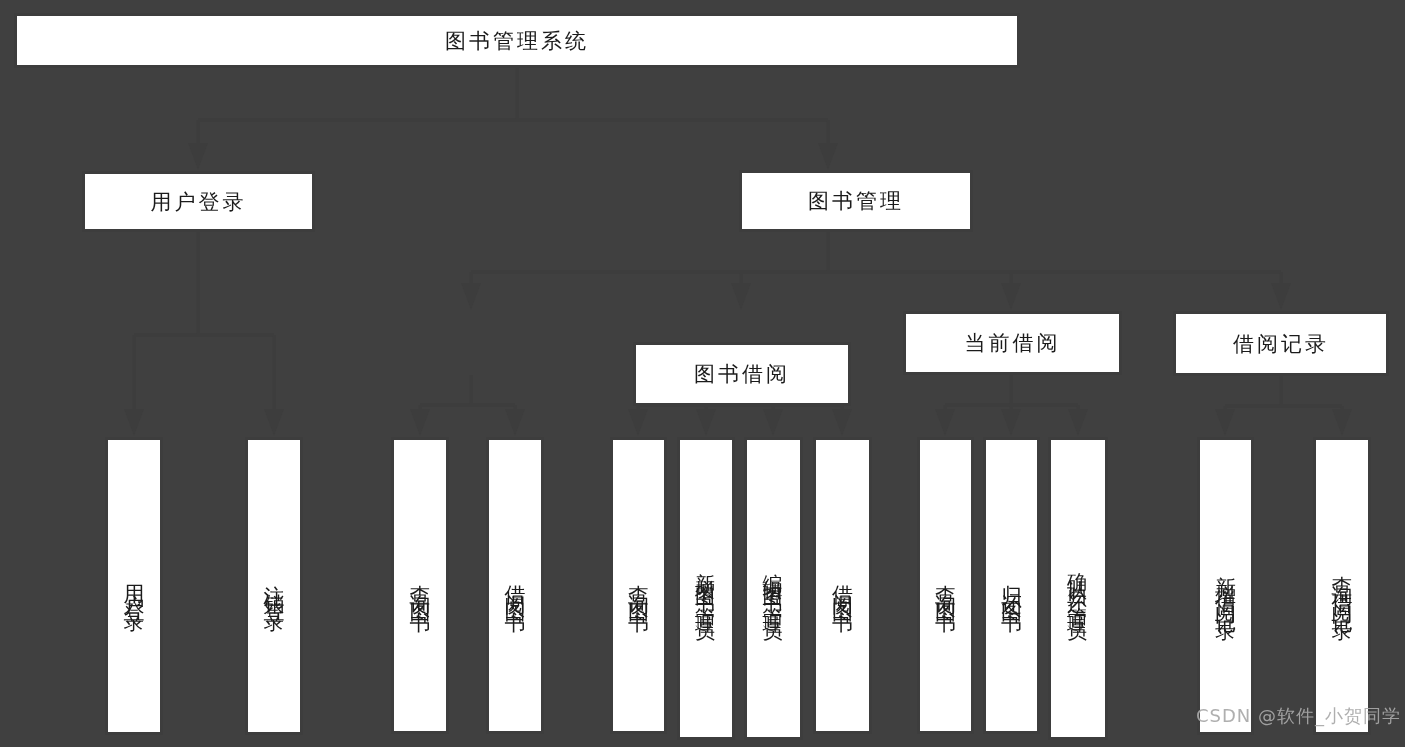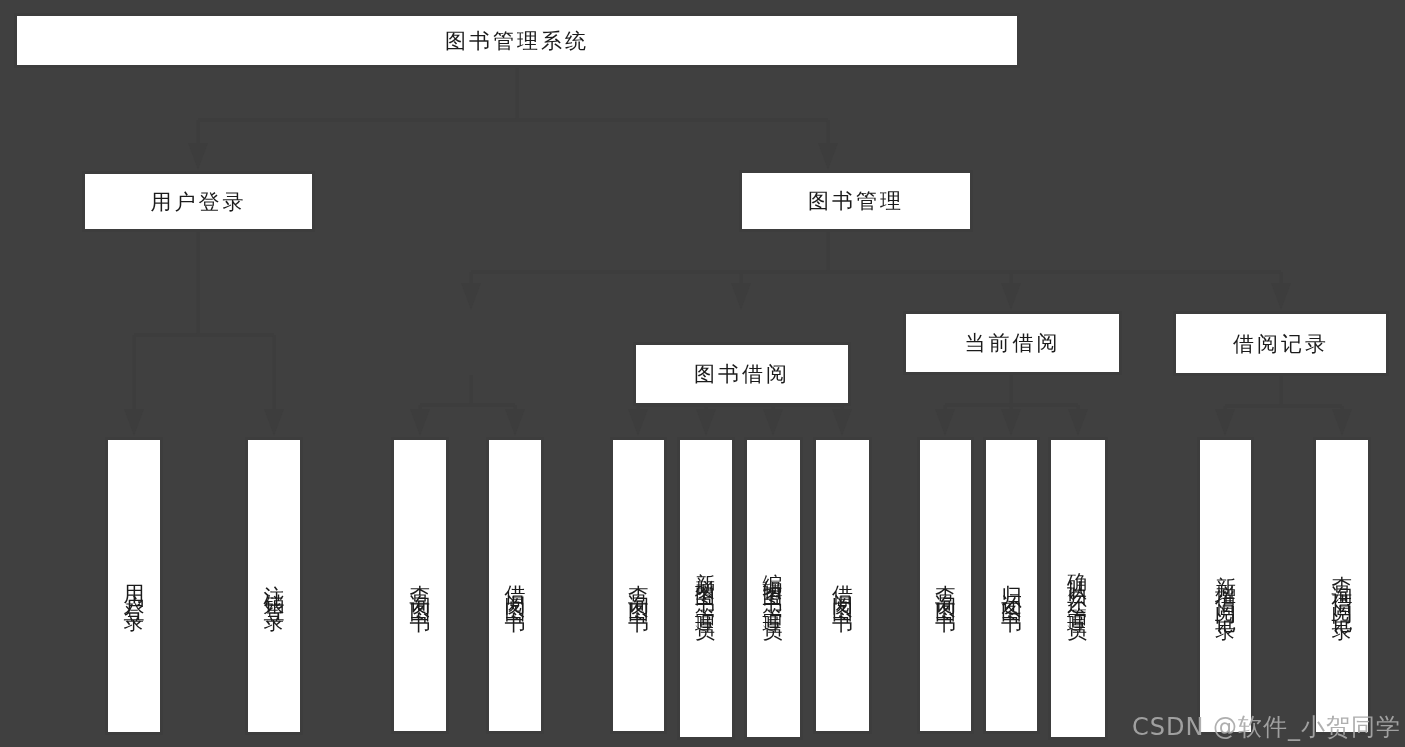--- a/index.html
+++ b/index.html
@@ -40,22 +40,22 @@
     writing-mode: vertical-rl;
     text-orientation: mixed;
     white-space: nowrap;
   }
   .ls4 .lbl { letter-spacing: 9px; }
   .ls6 .lbl { letter-spacing: 9px; }
   .ls9 .lbl { letter-spacing: 7px; font-size: 20px; }
   #watermark {
     position: absolute;
     right: 4px;
-    bottom: 4px;
-    font-size: 24px;
+    bottom: 19px;
+    font-size: 18px;
     color: rgba(168,168,168,0.92);
     letter-spacing: 1px;
     white-space: nowrap;
     z-index: 5;
   }
 </style>
 </head>
 <body>
 
 <div id="canvas">

